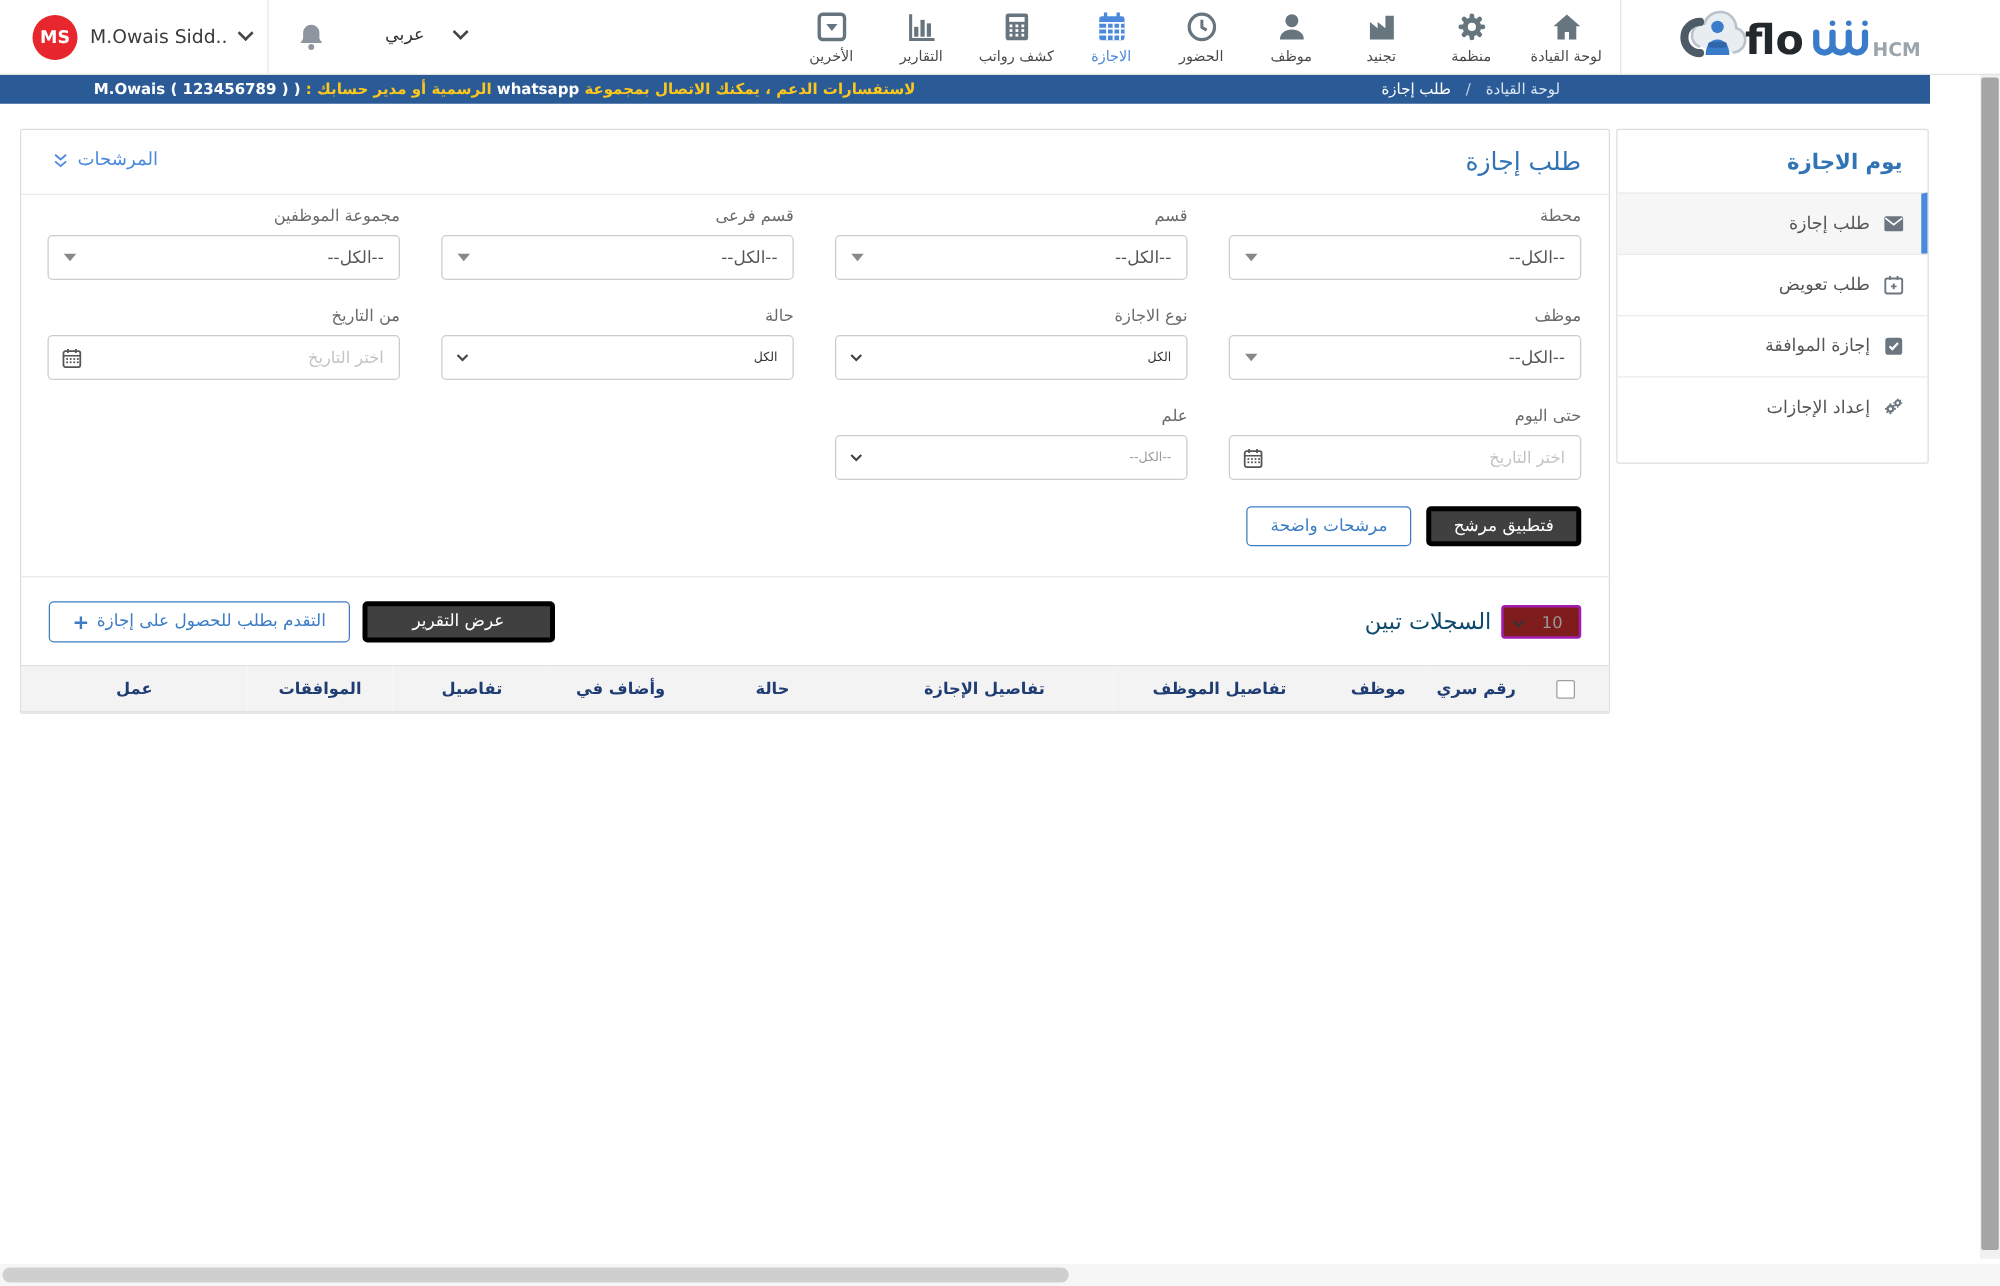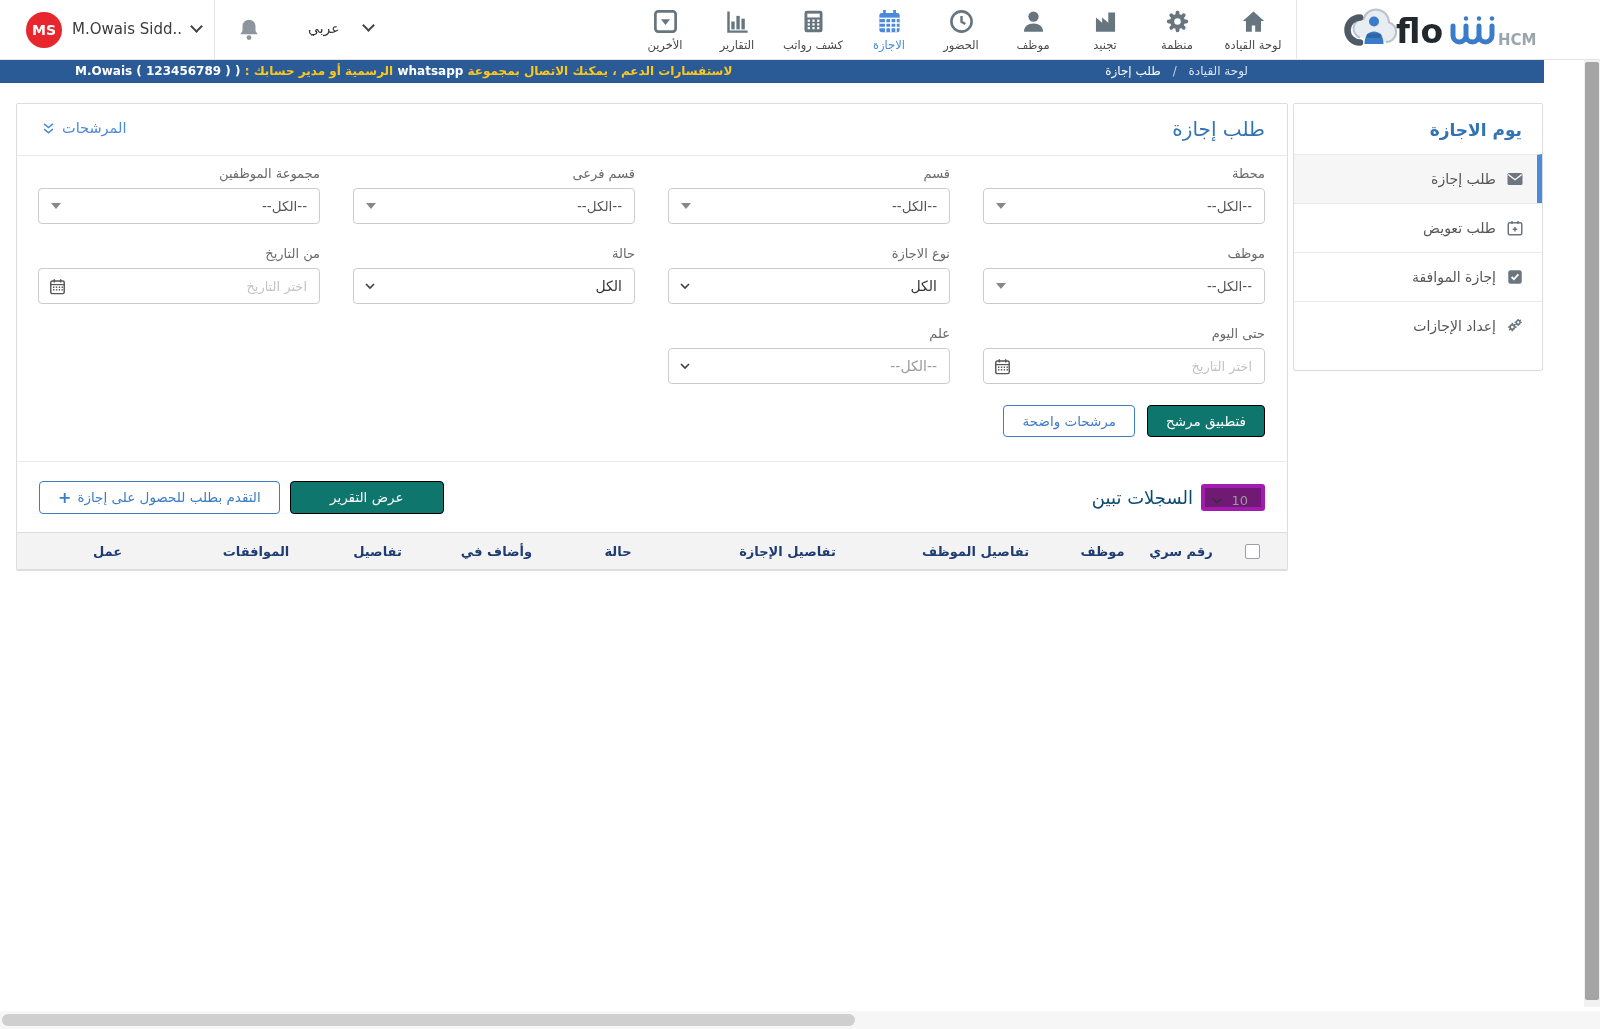--- a/index.html
+++ b/index.html
@@ -57,40 +57,40 @@
   .filters-link svg { width:15px; height:15px; }
 
   .filter-area { padding:10px 22px 24px; direction:rtl; border-bottom:1px solid #e9e9e9; }
   .fgrid { display:grid; grid-template-columns:repeat(4,282px); column-gap:33px; row-gap:22px; }
   .ffield label { display:block; text-align:right; font-size:13px; color:#6a6a6a; margin-bottom:7px; }
   .fbox { position:relative; height:36px; border:1px solid #ccc; border-radius:4px; background:#fff;
     display:flex; align-items:center; cursor:pointer; }
   .sel2-val { position:absolute; right:12px; font-size:13.5px; color:#555; }
   .tri { position:absolute; left:12px; width:0; height:0; border-left:5px solid transparent;
     border-right:5px solid transparent; border-top:6px solid #888; }
-  .nsel-val { position:absolute; right:12px; font-size:14px; color:#333; }
+  .nsel-val { position:absolute; right:12px; font-size:10px; color:#333; }
   .nsel-val.muted { color:#9a9a9a; }
   .chev-svg { position:absolute; left:8px; width:16px; height:16px; }
   .date-box input { position:absolute; right:0; top:0; width:100%; height:100%; border:none; outline:none;
     background:transparent; direction:rtl; text-align:right; padding-right:12px; padding-left:40px;
     font-size:13px; color:#333; font-family:"DejaVu Sans",sans-serif; }
   .date-box input::placeholder { color:#c3c3c3; }
   .cal-ic { position:absolute; left:9px; width:19px; height:19px; }
 
   .fbtns { margin-top:21px; display:flex; gap:12px; direction:rtl; }
   .btn { height:32px; border-radius:4px; font-size:13.5px; padding:0 18px; cursor:pointer;
     font-family:"DejaVu Sans",sans-serif; display:inline-flex; align-items:center; justify-content:center; }
-  .btn-solid { background:#0f766e; border:1px solid #000000; color:#fff; }
+  .btn-solid { background:#404040; border:4px solid #000000; color:#fff; }
   .btn-outline { background:#fff; border:1px solid #3c7dc4; color:#3c7dc4; }
 
   .actions-row { height:70px; padding:0 22px; direction:rtl; display:flex; align-items:center;
     justify-content:space-between; }
   .records-group { display:flex; align-items:center; gap:8px; direction:rtl; }
-  .records-select { position:relative; width:64px; height:27px; border:4px solid #a21caf; border-radius:3px;
-    background:#701a75; cursor:pointer; }
+  .records-select { position:relative; width:64px; height:27px; border:2px solid #a21caf; border-radius:3px;
+    background:#7f1d1d; cursor:pointer; }
   .records-select .val { position:absolute; right:13px; top:5px; font-size:13px; color:#9a9a9a; }
   .records-select svg { position:absolute; left:5px; top:6px; width:14px; height:14px; }
   .records-label { font-size:18px; color:#0c4a6e; }
   .action-btns { display:flex; gap:10px; direction:rtl; }
   .btn-lg { height:33px; font-size:13.5px; }
   .btn-report { width:154px; }
   .plus { font-weight:bold; font-size:16px; margin-right:6px; }
 
   table.grid { width:100%; border-collapse:collapse; direction:rtl; }
   table.grid th { background:#f3f3f3; border-top:1px solid #ddd; border-bottom:1px solid #ddd;

